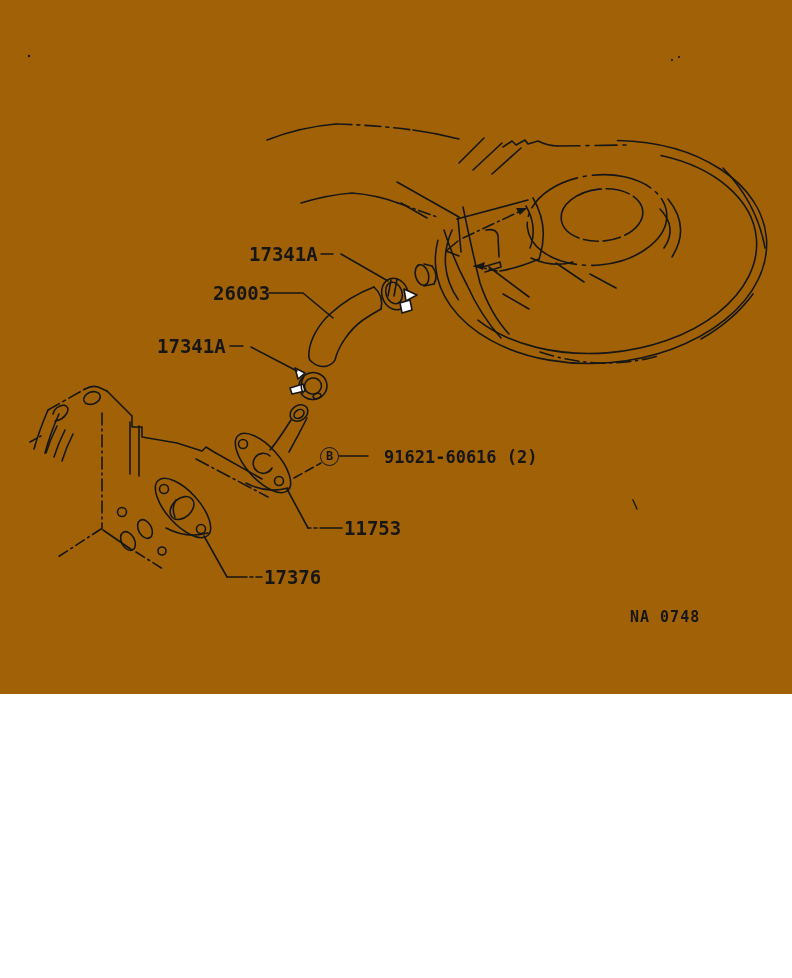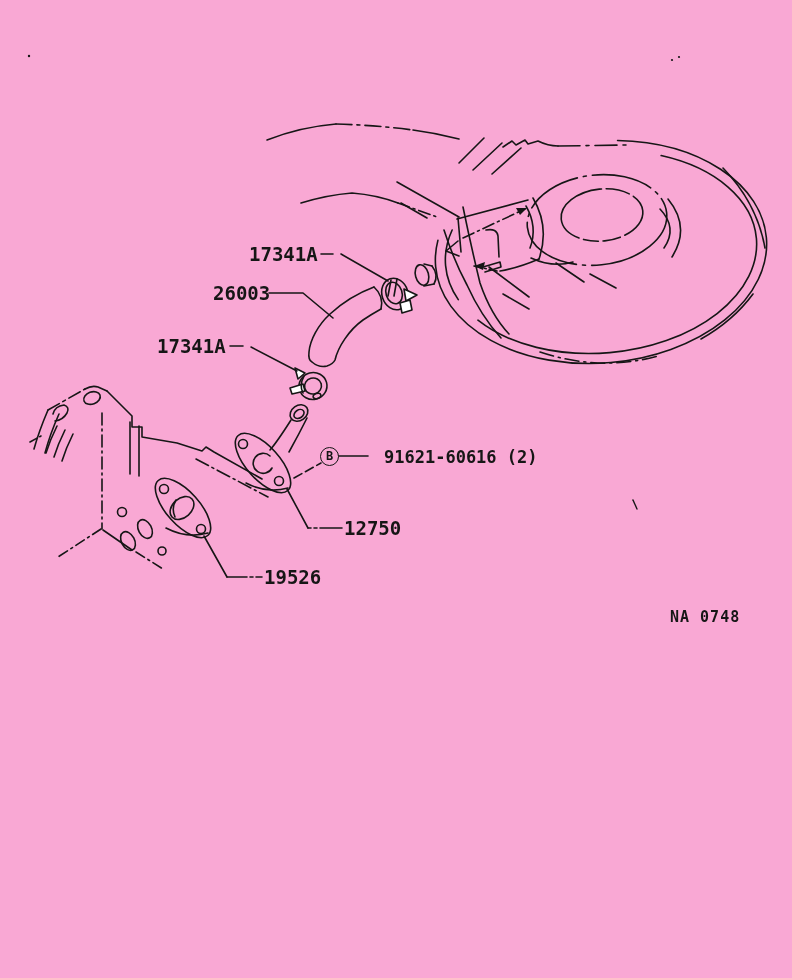--- a/index.html
+++ b/index.html
@@ -1,17 +1,17 @@
 <!DOCTYPE html>
 <html><head>
 <meta charset="utf-8">
 <style>
   html,body{margin:0;padding:0;background:#fff;}
   .stage{
-    position:relative;width:792px;height:978px;background:#f9a8d4;
+    position:relative;width:792px;height:694px;background:#a16207;
     font-family:"DejaVu Sans Mono","Liberation Mono",monospace;overflow:hidden;
   }
   .stage svg{position:absolute;left:0;top:0;}
   .lbl{
     position:absolute;font-weight:bold;font-size:19px;line-height:19px;
     color:#161616;white-space:nowrap;letter-spacing:0px;
   }
   .lbl.small{font-size:17px;line-height:17px;margin-left:12px;}
   .lbl.fig{font-size:15px;line-height:15px;letter-spacing:1px;}
   .bsym{
@@ -179,19 +179,19 @@
   <div class="lbl" style="left:249px;top:245px">17341A</div>
 
   <div class="lbl" style="left:213px;top:284px">26003</div>
 
   <div class="lbl" style="left:157px;top:337px">17341A</div>
 
   <div class="bsym" style="left:320px;top:447px">B</div>
 
   <div class="lbl small" style="left:372px;top:449px">91621-60616 (2)</div>
 
-  <div class="lbl" style="left:344px;top:519px">12750</div>
+  <div class="lbl" style="left:344px;top:519px">11753</div>
 
-  <div class="lbl" style="left:264px;top:568px">19526</div>
+  <div class="lbl" style="left:264px;top:568px">17376</div>
 
-  <div class="lbl fig" style="left:670px;top:610px">NA 0748</div>
+  <div class="lbl fig" style="left:630px;top:610px">NA 0748</div>
 
 </div>
 
 </body></html>

